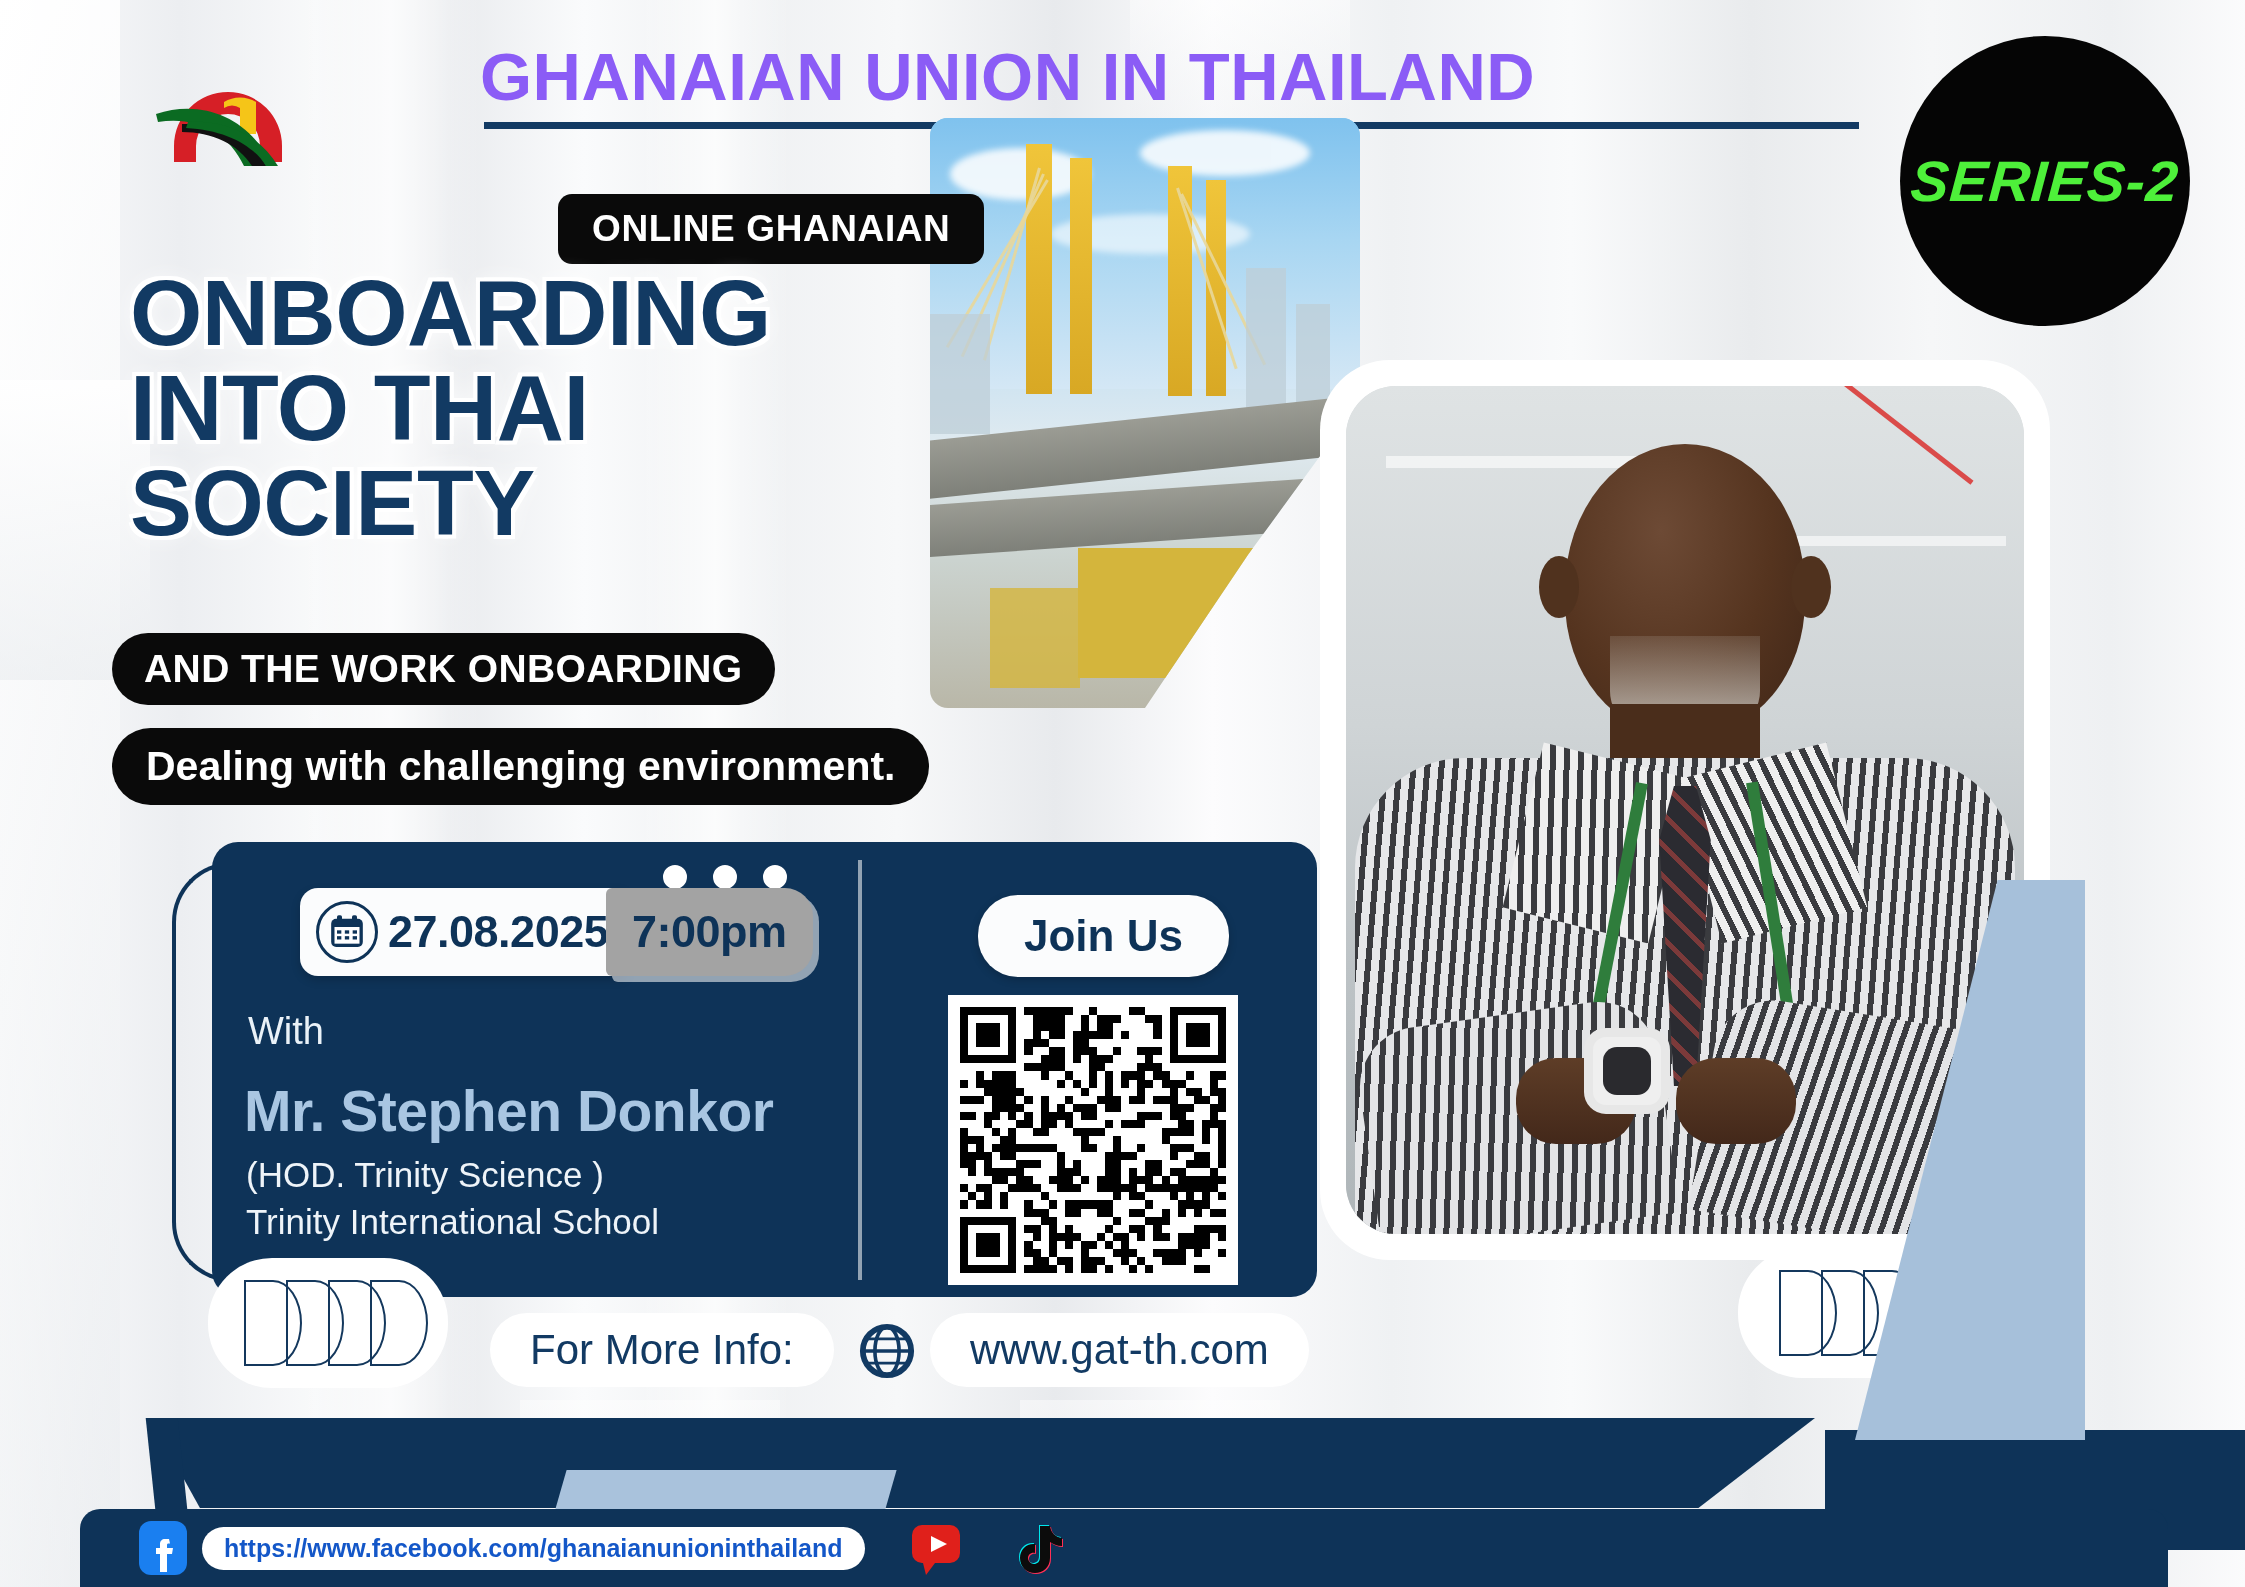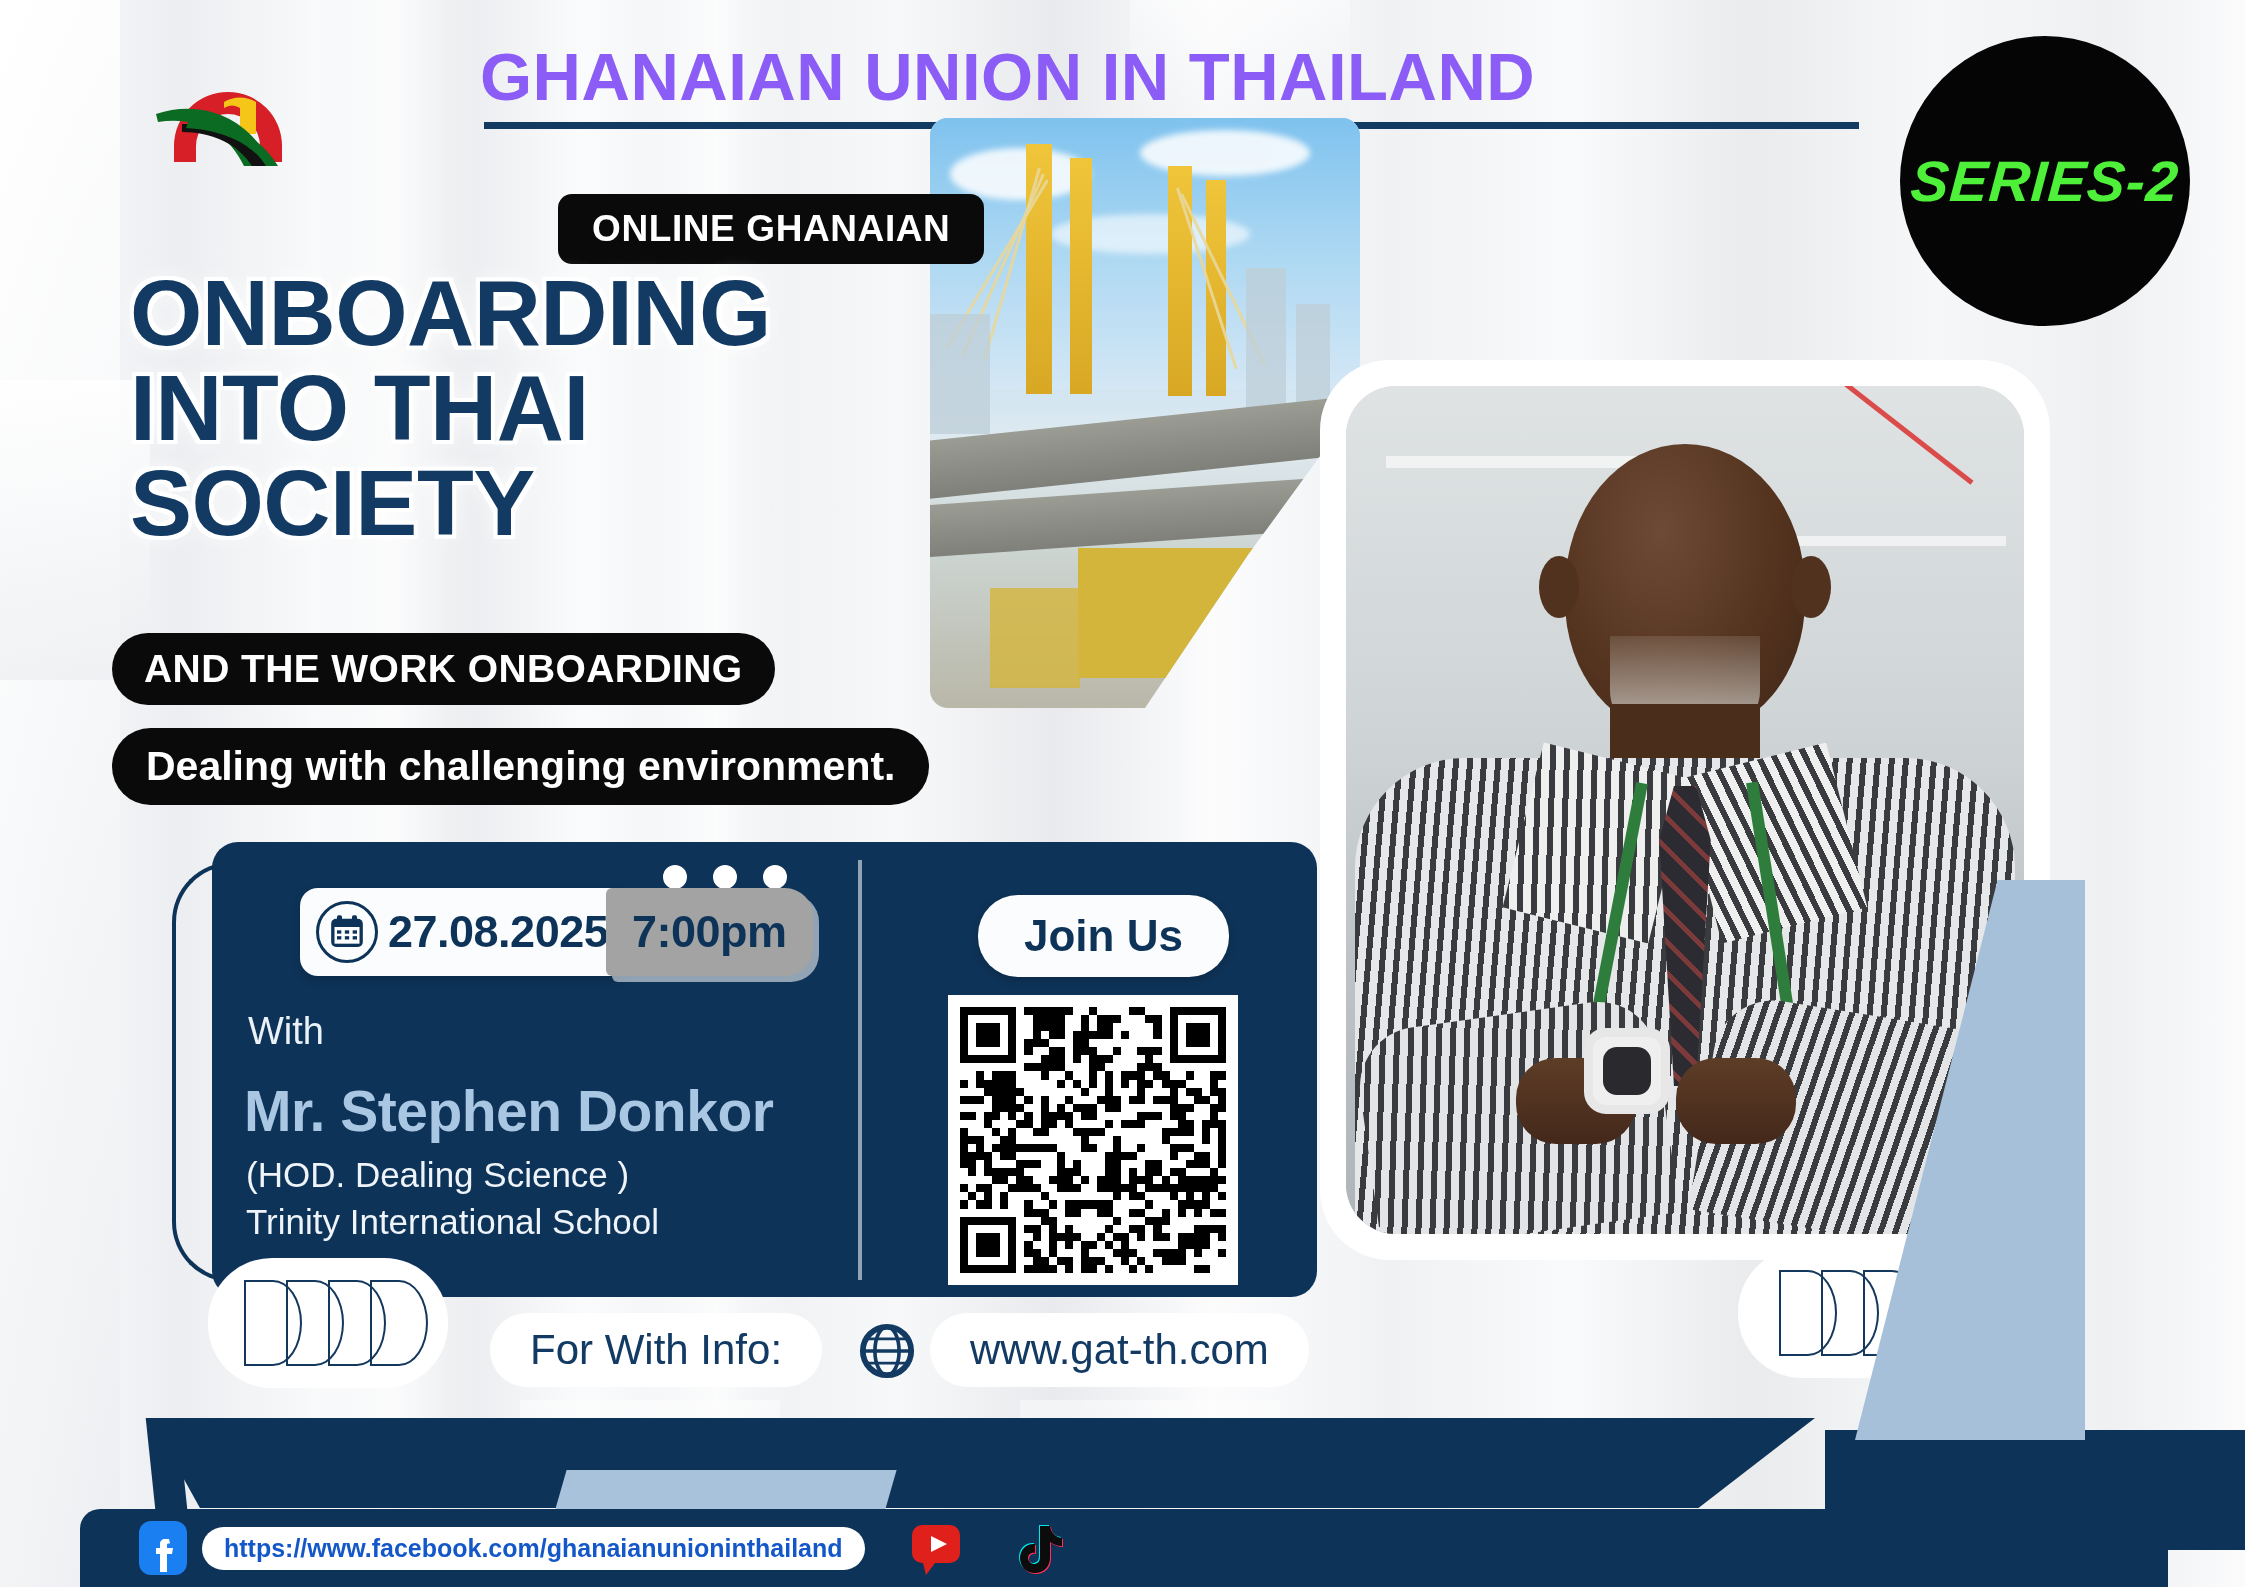--- a/index.html
+++ b/index.html
@@ -431,21 +431,21 @@
     <div class="dot"></div>
     <div class="dot"></div>
     <div class="dot"></div>
   </div>
   <div class="time-chip">
     <div class="time-text">7:00pm</div>
   </div>
 
   <div class="with-label">With</div>
   <div class="speaker-name">Mr. Stephen Donkor</div>
-  <div class="speaker-role">(HOD. Dealing Science )</div>
+  <div class="speaker-role">(HOD. Trinity Science )</div>
   <div class="speaker-org">Trinity International School</div>
 
   <div class="join-btn">Join  Us</div>
   <div class="qr-wrap">
     <div class="qr-grid" id="qr">
         <i></i>
         <i></i>
         <i></i>
         <i></i>
         <i></i>
@@ -1542,21 +1542,21 @@
     <div class="d-shape"></div>
     <div class="d-shape"></div>
   </div>
   <div class="deco-right-pill">
     <div class="d-shape"></div>
     <div class="d-shape"></div>
     <div class="d-shape"></div>
     <div class="d-shape"></div>
   </div>
 
-  <div class="info-pill">For With Info:</div>
+  <div class="info-pill">For More Info:</div>
   <div class="globe-ico">
     <svg viewBox="0 0 24 24" width="58" height="58" aria-hidden="true">
       <circle cx="12" cy="12" r="10" fill="none" stroke="#123a63" stroke-width="2.4"></circle>
       <ellipse cx="12" cy="12" rx="5" ry="10" fill="none" stroke="#123a63" stroke-width="1.5"></ellipse>
       <line x1="2" y1="12" x2="22" y2="12" stroke="#123a63" stroke-width="1.5"></line>
       <path d="M4 7 H20 M4 17 H20" stroke="#123a63" stroke-width="1.2" fill="none"></path>
     </svg>
   </div>
   <div class="url-pill">www.gat-th.com</div>
 

